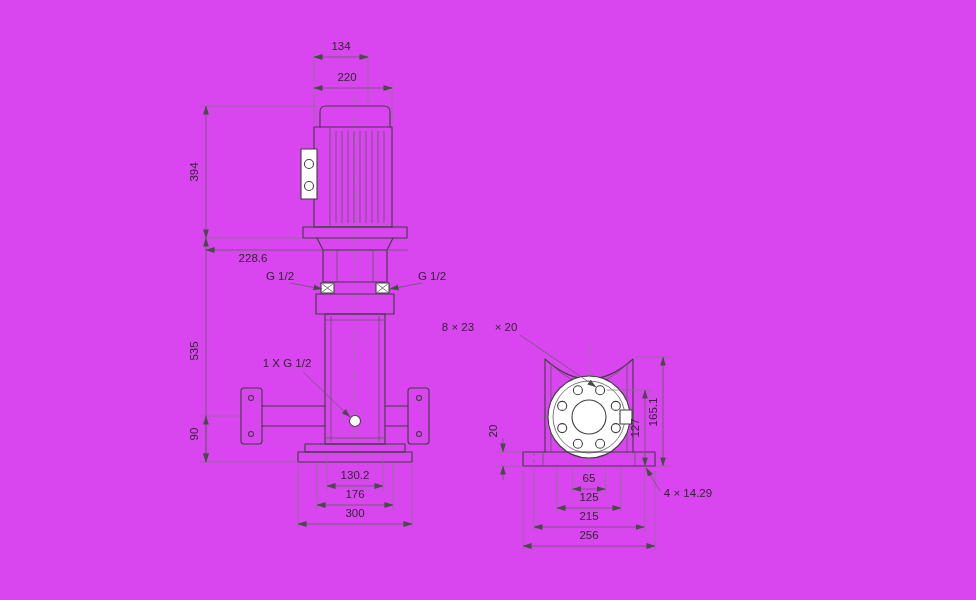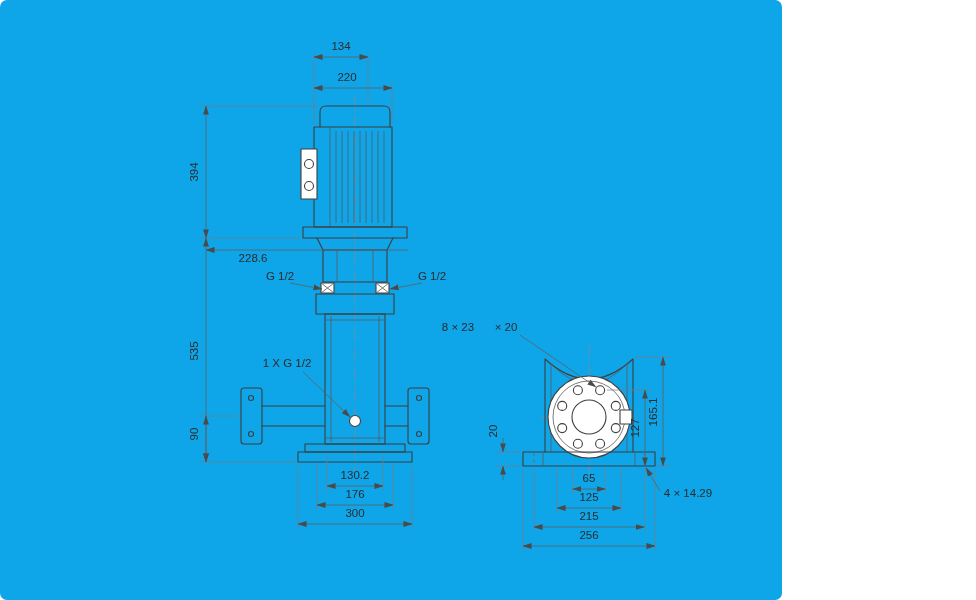--- a/index.html
+++ b/index.html
@@ -1,17 +1,17 @@
 <!DOCTYPE html>
 <html><head>
 <meta charset="utf-8">
 <style>
   html,body{margin:0;padding:0;background:#ffffff;}
-  .stage{position:relative;width:782px;height:600px;background:#0ea5e9;overflow:hidden;
-         font-family:"Liberation Sans", sans-serif;border-radius:7px;}
+  .stage{position:relative;width:976px;height:600px;background:#d946ef;overflow:hidden;
+         font-family:"Liberation Sans", sans-serif;}
   svg{display:block;}
   .ol{stroke:#3f3f3f;stroke-width:1.1;fill:none;stroke-linejoin:round;stroke-linecap:round;}
   .olf{stroke:#3f3f3f;stroke-width:1.1;fill:#ffffff;stroke-linejoin:round;}
   .fin{stroke:#5b5b5b;stroke-width:.8;fill:none;}
   .dim{stroke:#5f5f5f;stroke-width:.8;fill:none;}
   .ext{stroke:#7c7c7c;stroke-width:.7;fill:none;}
   .cl{stroke:#8a8a8a;stroke-width:.7;fill:none;stroke-dasharray:11 3 2.5 3;}
   .hid{stroke:#6a6a6a;stroke-width:.8;fill:none;stroke-dasharray:4 3;}
   text{font-family:"Liberation Sans", sans-serif;font-size:11.5px;fill:#2b2b2b;}
 </style>

